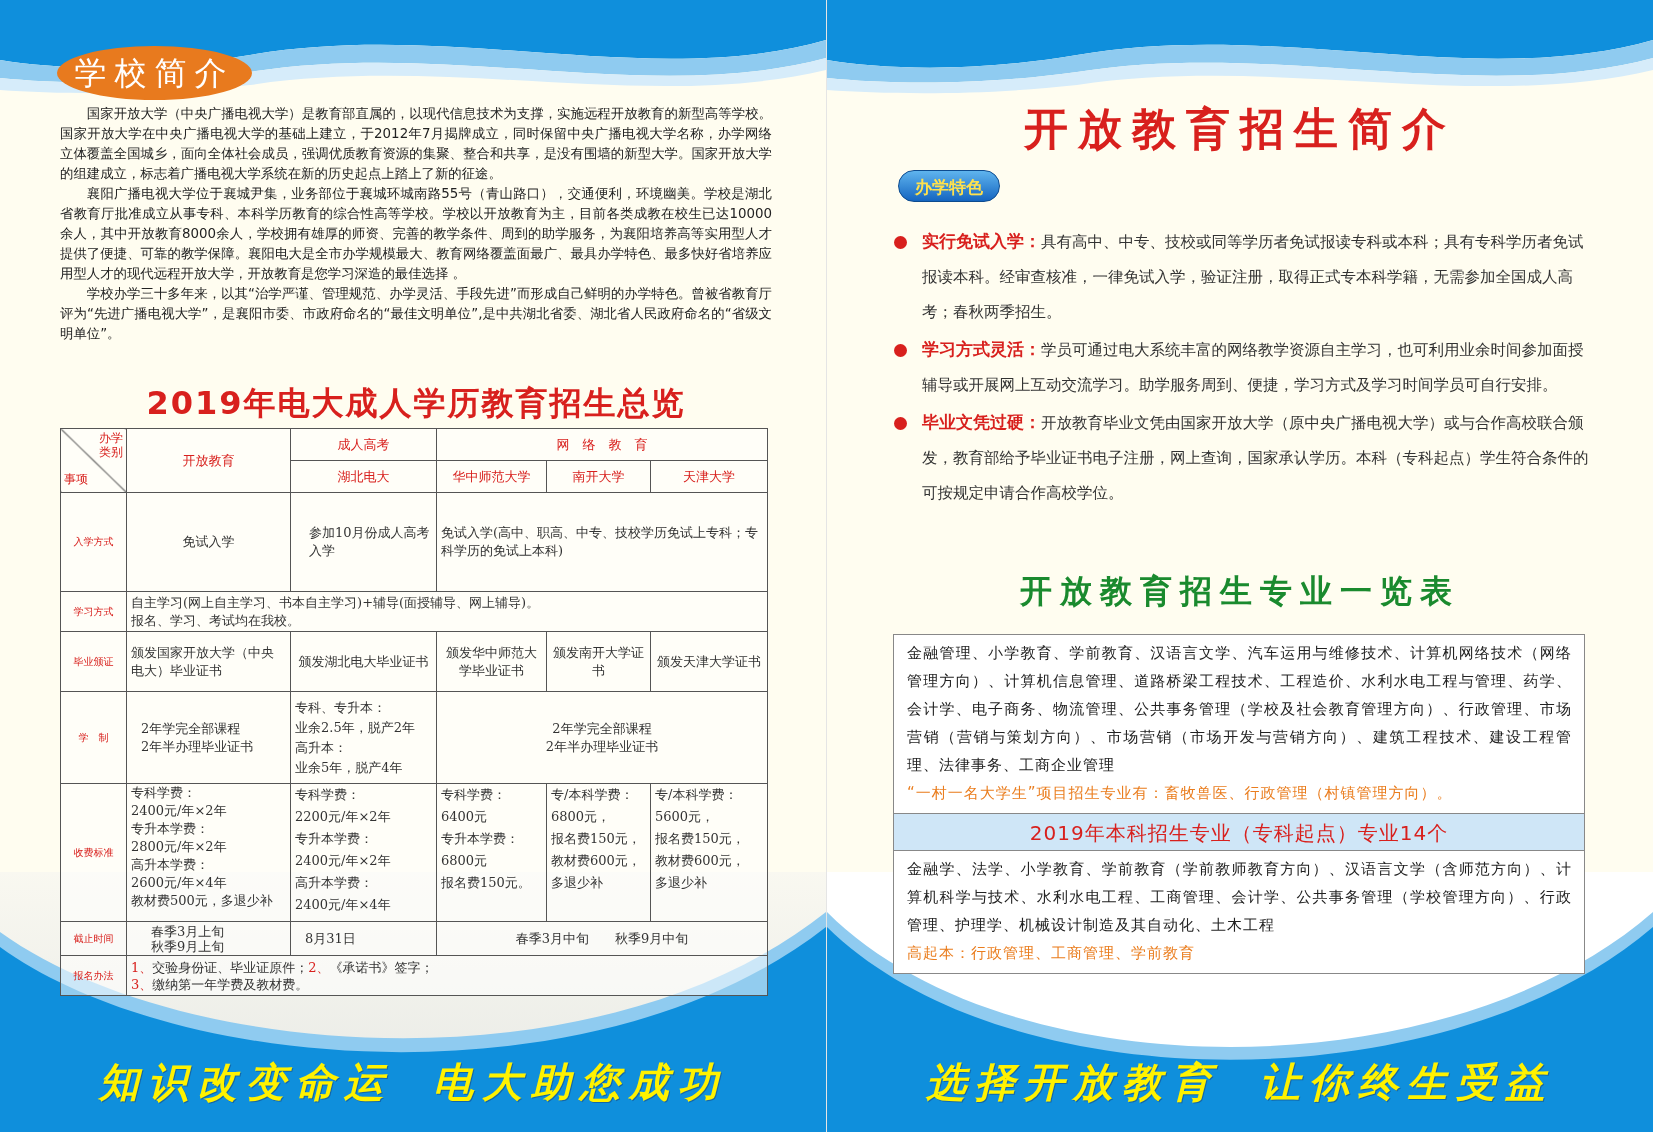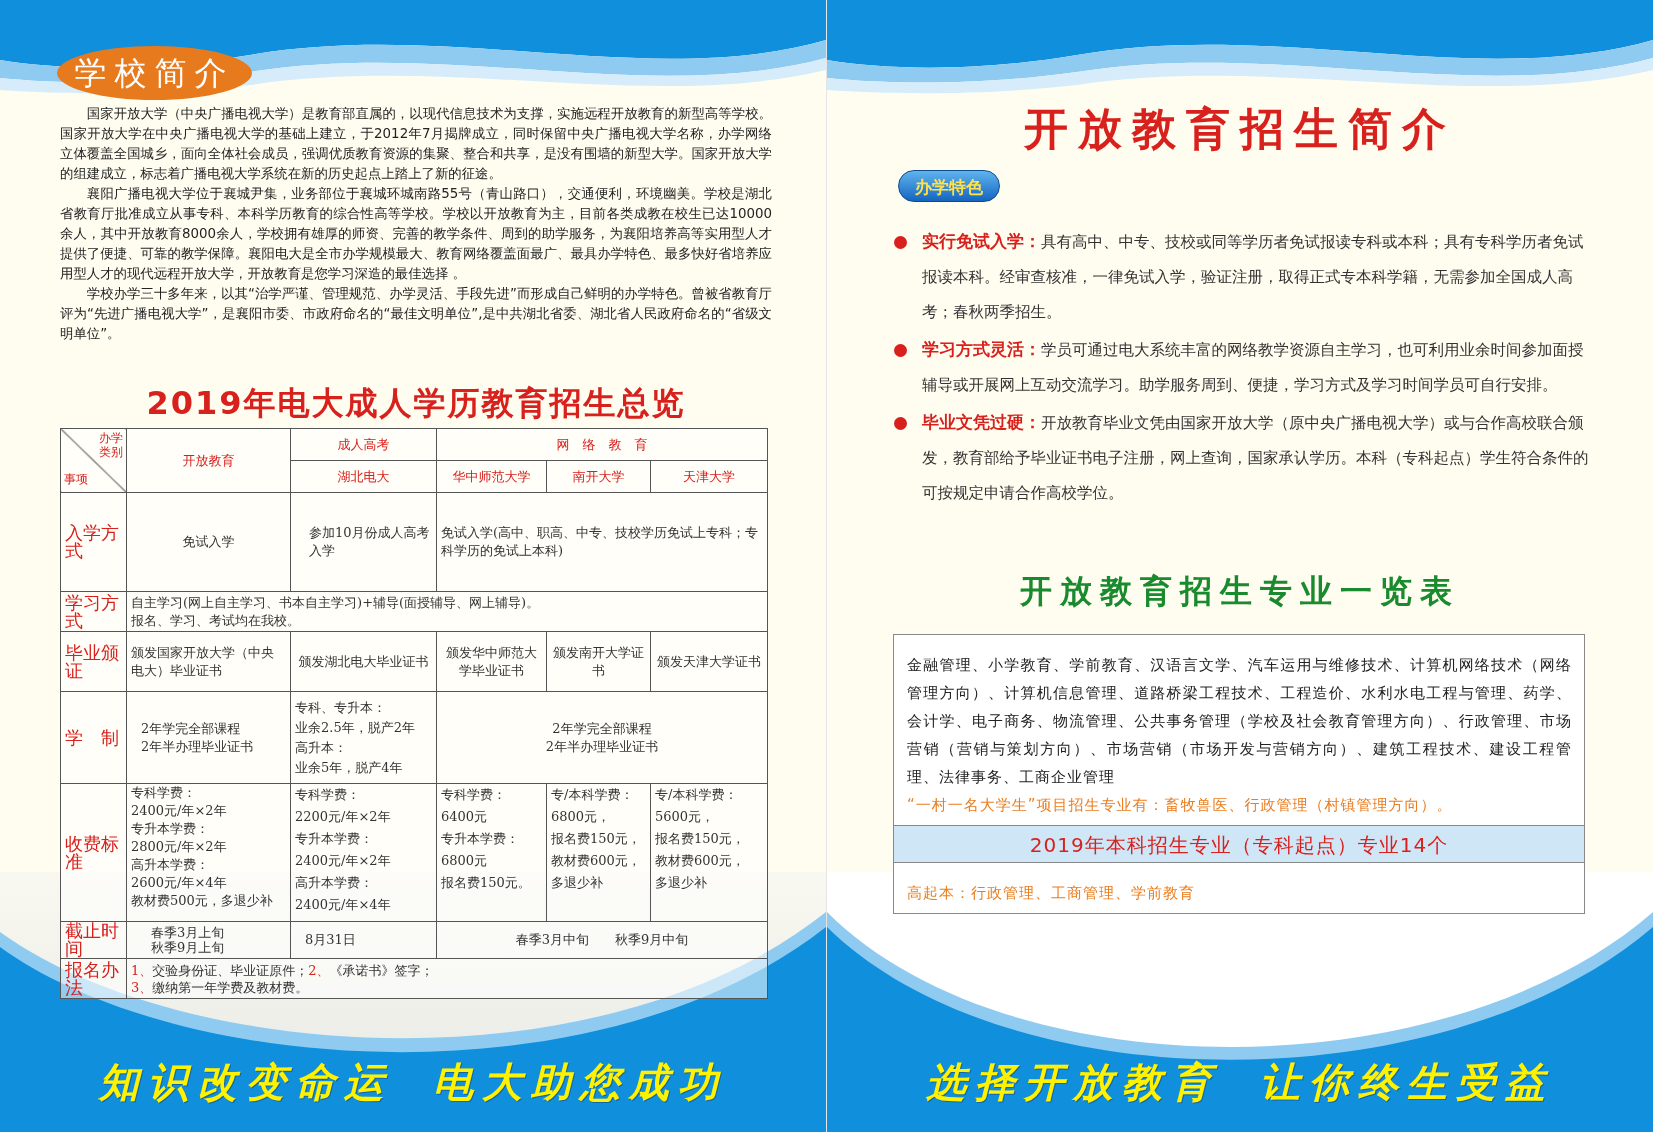--- a/index.html
+++ b/index.html
@@ -12,38 +12,38 @@
 .bottom-band{position:absolute;left:0;bottom:0;width:826px;height:260px;}
 .slogan{position:absolute;bottom:22px;left:0;width:826px;text-align:center;color:#fff200;font-size:40px;font-weight:bold;font-style:italic;letter-spacing:9px;text-shadow:1px 1px 0 #1466a8;}
 .slogan span{margin:0 20px;}
 
 .intro-badge{position:absolute;left:57px;top:46px;width:195px;height:54px;border-radius:50%;background:#e87a1e;color:#fff;font-family:"DejaVu Serif",serif;font-size:32px;letter-spacing:8px;text-align:center;line-height:54px;}
 .intro-text{position:absolute;left:60px;top:104px;width:712px;font-size:13.4px;line-height:20px;color:#222;text-align:justify;}
 .intro-text p{text-indent:2em;}
 .ov-title{position:absolute;left:60px;top:382px;width:712px;text-align:center;color:#d8201d;font-size:32px;font-weight:bold;letter-spacing:2px;}
 table.ov{position:absolute;left:60px;top:428px;width:708px;border-collapse:collapse;font-family:"DejaVu Serif",serif;font-size:13px;color:#333;background:rgba(255,255,255,0.55);}
 table.ov td{border:1px solid #555;padding:0 4px;vertical-align:middle;line-height:18px;}
-.rh{color:#d8201d;font-family:"DejaVu Sans",sans-serif;font-size:18px;text-align:left;width:66px;}
+.rh{color:#d8201d;font-family:"DejaVu Sans",sans-serif;font-size:10px;text-align:center;width:66px;}
 .ch{color:#d8201d;font-family:"DejaVu Sans",sans-serif;text-align:center;}
 .c{text-align:center;}
 .diag{position:relative;height:64px;padding:0!important;background:linear-gradient(to top right,transparent calc(50% - 1px),#555 50%,transparent calc(50% + 1px));}
 .diag .a{position:absolute;right:3px;top:2px;color:#d8201d;font-family:"DejaVu Sans",sans-serif;font-size:12px;line-height:14px;text-align:right;}
 .diag .b{position:absolute;left:3px;bottom:4px;color:#d8201d;font-family:Liberation Serif, serif;font-size:12px;}
 .red{color:#d8201d;}
 
 .r-title{position:absolute;left:0;width:826px;top:100px;text-align:center;color:#d8201d;font-size:44px;font-weight:bold;letter-spacing:10px;}
 .feat-badge{position:absolute;left:898px;top:170px;width:102px;height:32px;border-radius:16px;background:linear-gradient(#5fb4ee,#1565c0);color:#ffe14d;font-weight:bold;font-size:17px;text-align:center;line-height:32px;border:1px solid #0d4b8f;}
 .features{position:absolute;left:890px;top:224px;width:700px;font-size:15.5px;line-height:35px;color:#333;}
 .feature{position:relative;padding-left:32px;margin-bottom:2px;}
 .bullet{position:absolute;left:4px;top:12px;width:13px;height:13px;border-radius:50%;background:#d8201d;}
 .ft{color:#d8201d;font-weight:bold;font-size:17px;}
 .majors-title{position:absolute;left:827px;width:826px;top:570px;text-align:center;color:#1a8a2e;font-family:"DejaVu Serif",serif;font-size:32px;font-weight:bold;letter-spacing:8px;}
 .mbox{position:absolute;left:893px;top:634px;width:692px;border:1px solid #888;background:#fff;}
 .mhead{background:#cfe6f7;color:#d8201d;text-align:center;font-size:20px;height:38px;line-height:38px;border-bottom:1px solid #888;letter-spacing:1px;}
-.mbody{padding:16px 12px 6px 13px;font-size:15px;line-height:28px;color:#222;letter-spacing:1px;text-align:justify;}
+.mbody{padding:4px 12px 6px 13px;font-size:15px;line-height:28px;color:#222;letter-spacing:1px;text-align:justify;}
 .mnote{color:#ea7d1e;}
 .mhead2{border-top:1px solid #888;}
 </style>
 </head>
 <body>
 
 <div class="page left">
   <svg class="top-wave" viewBox="0 0 826 110" preserveAspectRatio="none">
     <path d="M0 0 H826 V40 C650 90 450 20 250 55 C150 72 60 70 0 60 Z" fill="#0f8fdc"></path>
     <path d="M0 60 C60 70 150 72 250 55 C450 20 650 90 826 40 V58 C650 105 450 40 250 72 C150 86 60 84 0 78 Z" fill="#8fcbf0"></path>
@@ -226,19 +226,20 @@
 
 <div class="majors-title">开放教育招生专业一览表</div>
 
 <div class="mbox">
   <div class="mbody">
     <div>金融管理、小学教育、学前教育、汉语言文学、汽车运用与维修技术、计算机网络技术（网络管理方向）、计算机信息管理、道路桥梁工程技术、工程造价、水利水电工程与管理、药学、会计学、电子商务、物流管理、公共事务管理（学校及社会教育管理方向）、行政管理、市场营销（营销与策划方向）、市场营销（市场开发与营销方向）、建筑工程技术、建设工程管理、法律事务、工商企业管理</div>
     <div class="mnote">“一村一名大学生”项目招生专业有：畜牧兽医、行政管理（村镇管理方向）。</div>
   </div>
   <div class="mhead mhead2">2019年本科招生专业（专科起点）专业14个</div>
   <div class="mbody">
+    <div>金融学、法学、小学教育、学前教育（学前教师教育方向）、汉语言文学（含师范方向）、计算机科学与技术、水利水电工程、工商管理、会计学、公共事务管理（学校管理方向）、行政管理、护理学、机械设计制造及其自动化、土木工程</div>
     <div class="mnote">高起本：行政管理、工商管理、学前教育</div>
   </div>
 </div>
 
 <div class="slogan" style="left:827px">
   <span>选择开放教育</span><span>让你终生受益</span>
 </div>
 
 </body></html>

